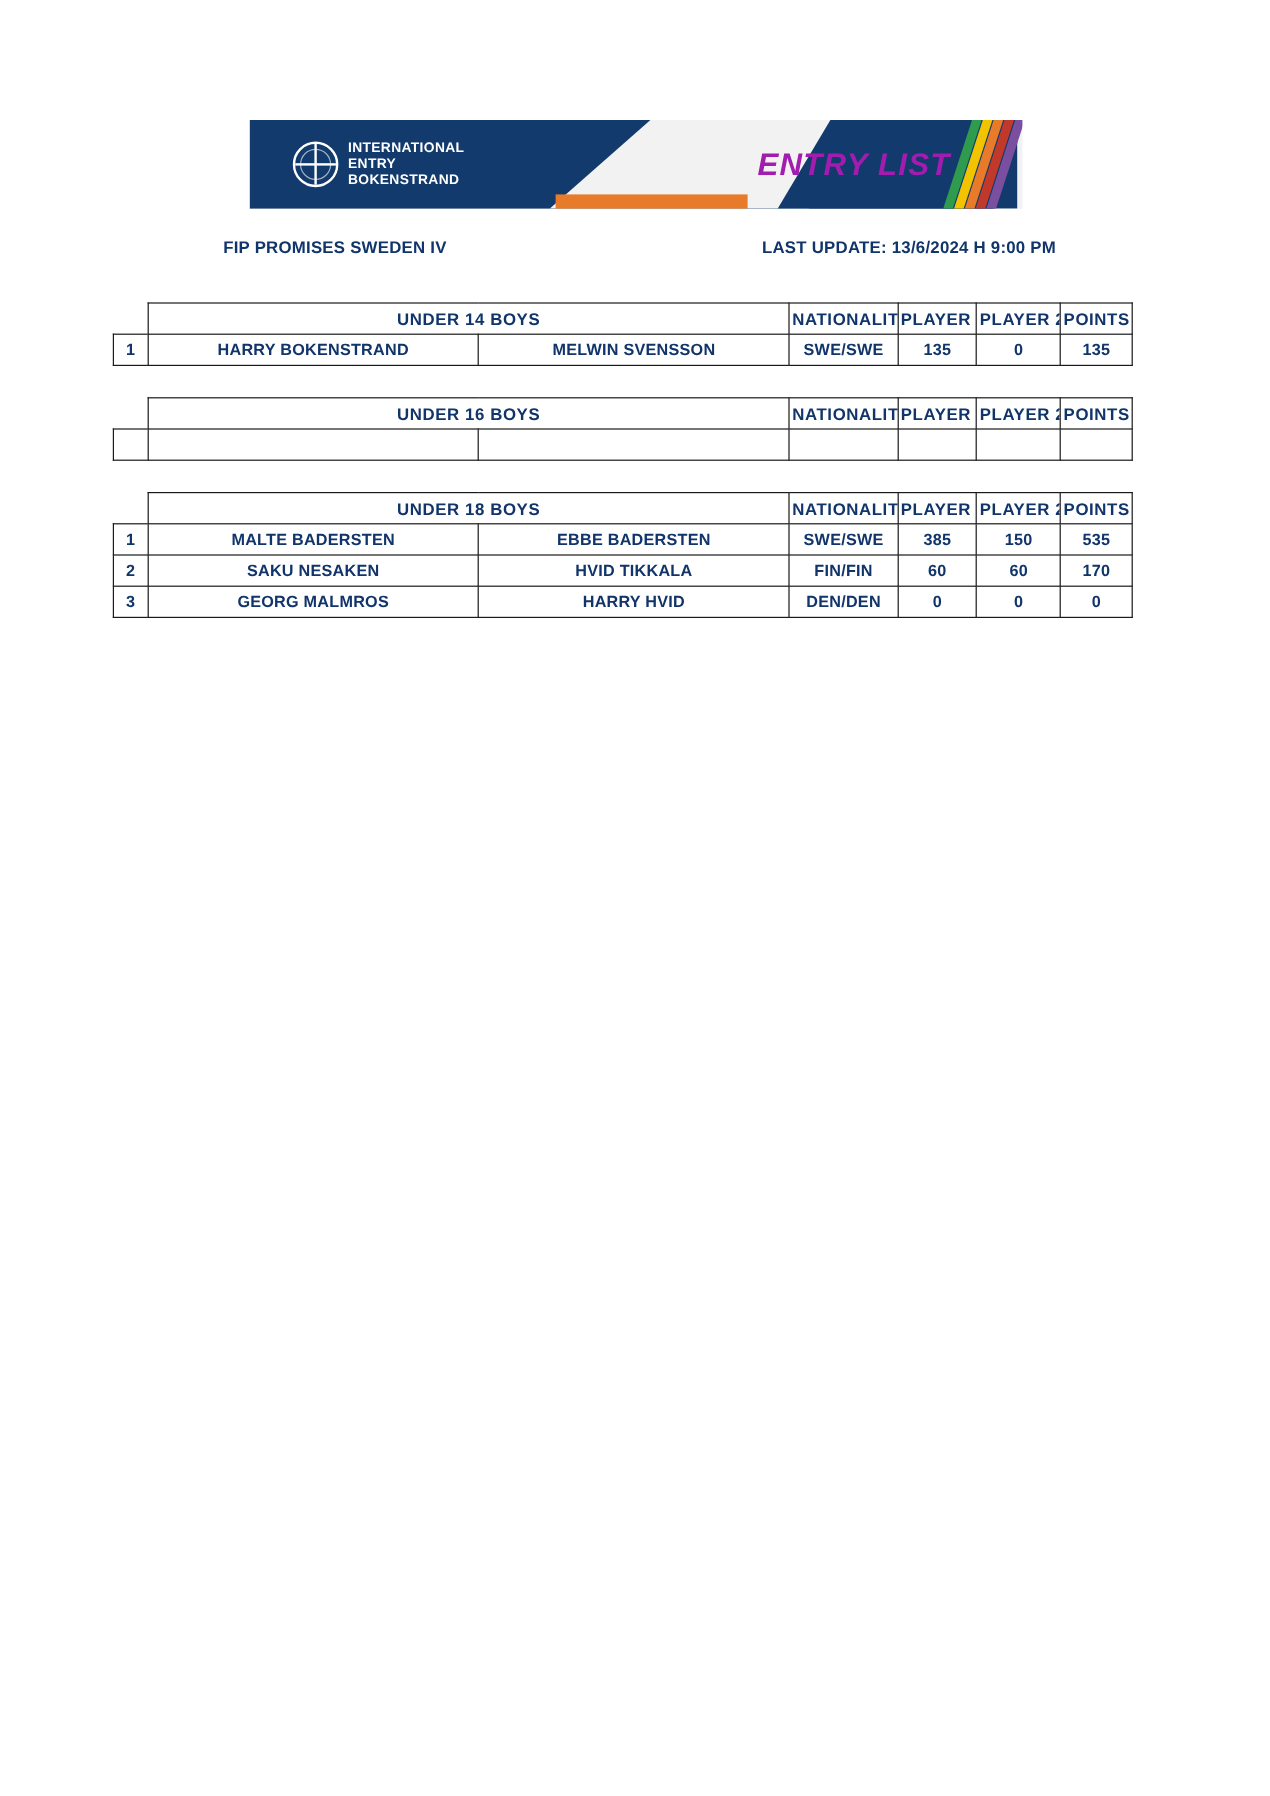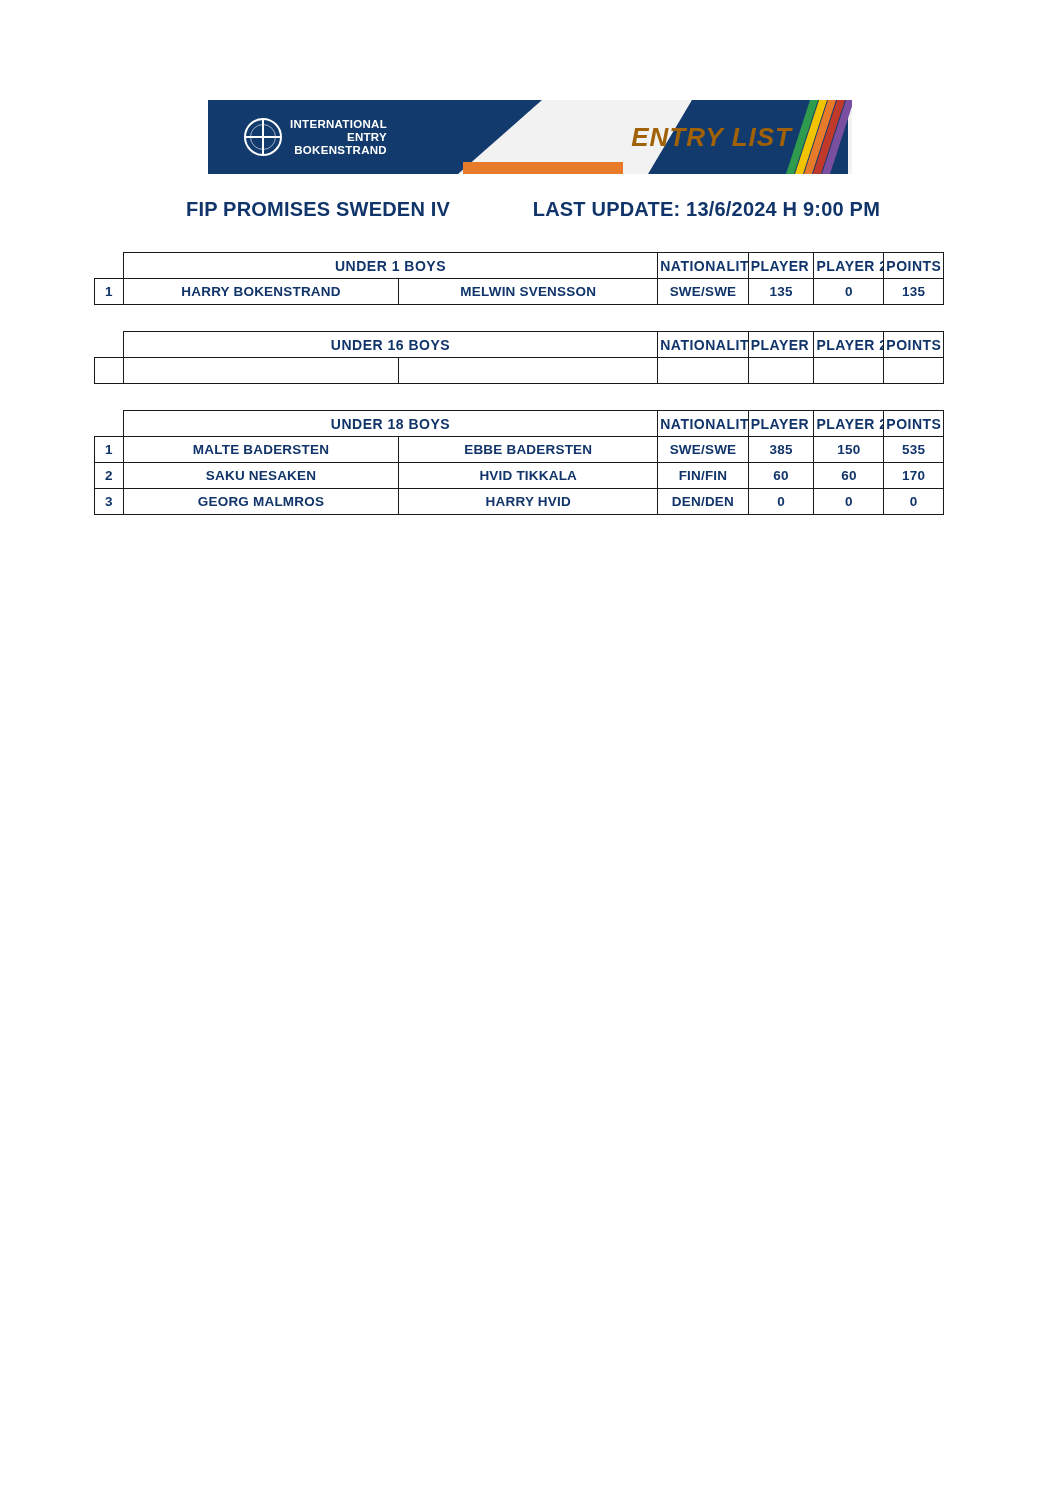--- a/index.html
+++ b/index.html
@@ -62,21 +62,21 @@
     background: #e87b2a;
   }
   .entry-list-text {
     position: absolute;
     right: 60px;
     top: 22px;
     font-size: 26px;
     font-weight: bold;
     font-style: italic;
     letter-spacing: 1px;
-    color: #a16207;
+    color: #a21caf;
     font-family: "Liberation Sans", sans-serif;
   }
   .stripes {
     position: absolute;
     right: 8px;
     top: 0;
     width: 46px;
     height: 74px;
   }
   .stripes i {
@@ -136,36 +136,35 @@
     inset: 4px;
     border-radius: 50%;
     border: 1px solid rgba(255,255,255,.6);
   }
   .logo-text {
     color: #ffffff;
     font-size: 11.5px;
     font-weight: bold;
     line-height: 1.12;
     letter-spacing: .3px;
-    text-align: right;
   }
 
   
   .title-row {
     position: absolute;
     left: 186px;
     top: 198px;
     width: 694px;
     display: flex;
     justify-content: space-between;
     align-items: baseline;
   }
   .tournament-name,
   .last-update {
-    font-size: 20px;
+    font-size: 14px;
     font-weight: bold;
     letter-spacing: .2px;
     color: #11356a;
     font-family: "Liberation Sans", sans-serif;
   }
 
   
   .tables {
     position: absolute;
     left: 94px;
@@ -257,21 +256,21 @@
         <col class="col-cat">
         <col class="col-p1name">
       <col class="col-nat">
         <col class="col-p1">
         <col class="col-p2">
         <col class="col-pts">
     </colgroup>
     <thead>
       <tr>
         <th class="rank-head"></th>
-        <th colspan="2">UNDER 1 BOYS</th>
+        <th colspan="2">UNDER 14 BOYS</th>
         <th>NATIONALITY</th>
         <th>PLAYER 1</th>
         <th>PLAYER 2</th>
         <th>POINTS</th>
       </tr>
     </thead>
     <tbody>
       <tr>
         <td class="rank-cell">1</td>
         <td>HARRY BOKENSTRAND</td>

